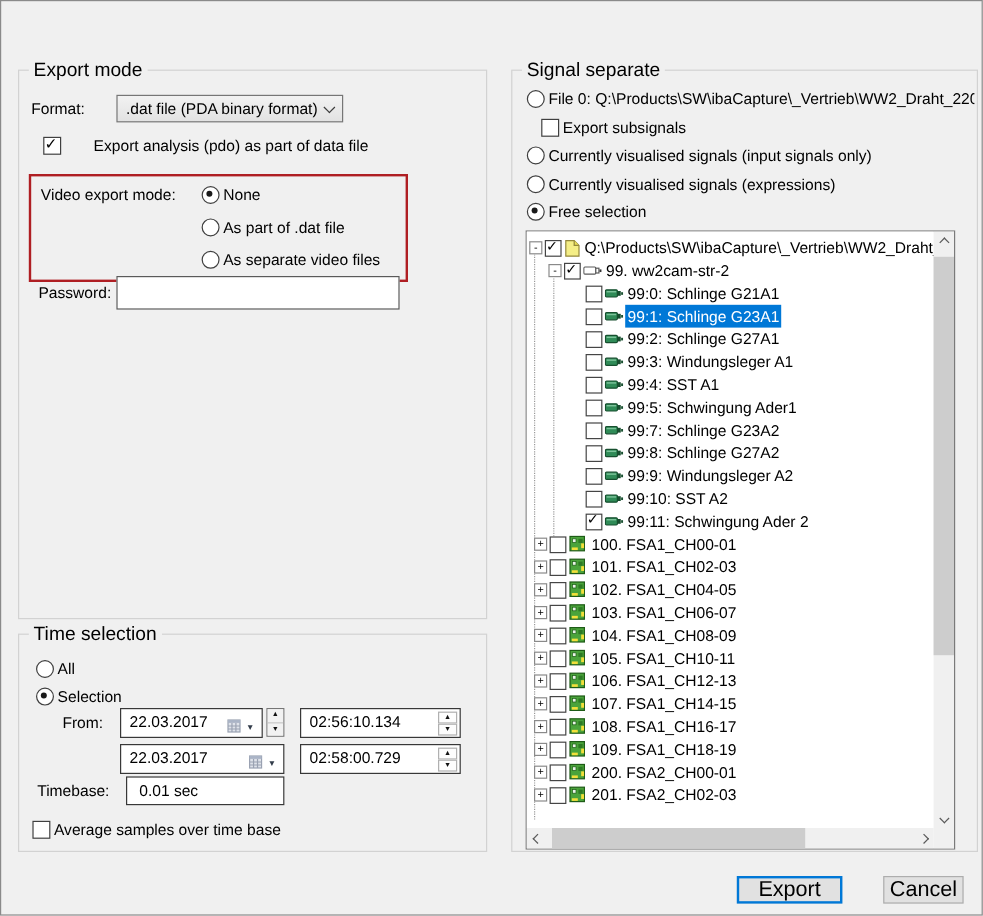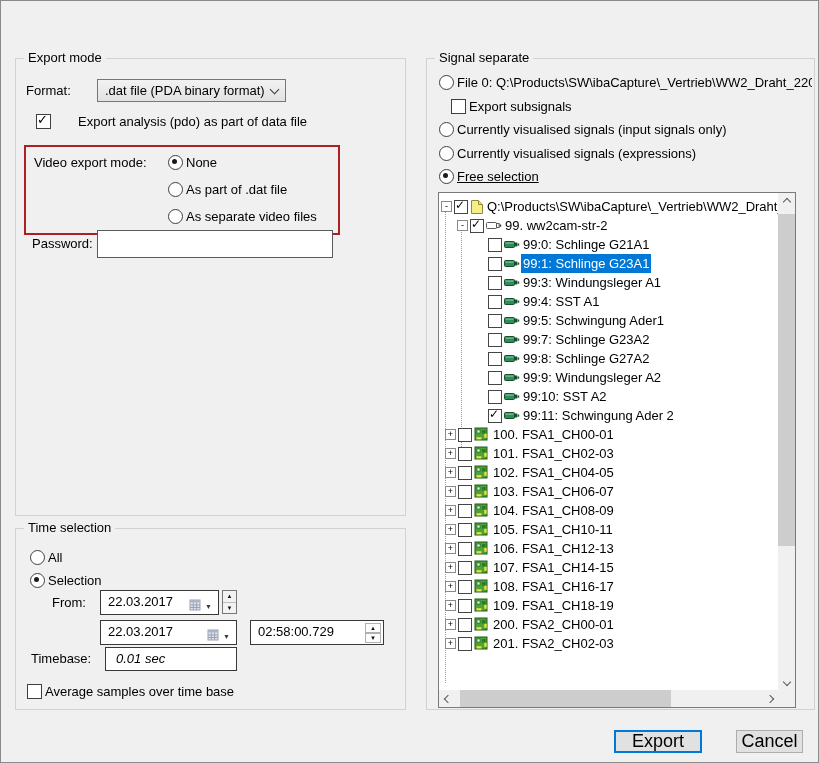--- a/index.html
+++ b/index.html
@@ -5,21 +5,21 @@
   html,body{margin:0;padding:0;}
   body{width:819px;height:763px;overflow:hidden;font-family:"Liberation Sans","DejaVu Sans",sans-serif;-webkit-font-smoothing:antialiased;}
   #dialog{position:relative;width:817px;height:761px;border:1px solid #8a8a8a;background:#f0f0f0;}
   
   #titlebar{position:absolute;left:0;top:0;width:100%;height:38px;background:#ffffff;}
   #titlebar .appicon{position:absolute;left:13px;top:8px;width:22px;height:22px;}
   #titlebar .title{position:absolute;left:44px;top:9px;font-size:15px;color:#101010;}
   #close-btn{position:absolute;right:16px;top:8px;width:22px;height:22px;font-size:17px;line-height:22px;text-align:center;color:#2b2b2b;cursor:default;}
   
   .groupbox{position:absolute;border:1px solid #d2d2d2;background:#f0f0f0;}
-  .groupbox>.glabel{position:absolute;top:-9px;left:8px;background:#f0f0f0;padding:0 4px;font-size:13px;color:#000;white-space:nowrap;}
+  .groupbox>.glabel{position:absolute;top:-9px;left:8px;background:#f0f0f0;padding:0 4px;font-size:16px;color:#000;white-space:nowrap;}
   
   .lbl13{font-size:13px;color:#000;white-space:nowrap;}
   .rb{position:absolute;width:13px;height:13px;border:1px solid #3f3f3f;border-radius:50%;background:#fff;}
   .rb.on::after{content:"";position:absolute;left:3px;top:3px;width:5px;height:5px;border-radius:50%;background:#1a1a1a;}
   .cb{position:absolute;width:13px;height:13px;border:1px solid #3f3f3f;background:#fff;}
   .cb.on::after{content:attr(data-glyph);position:absolute;left:0px;top:-2px;font-size:13px;font-weight:bold;color:#000;line-height:13px;}
   .combo{position:absolute;background:linear-gradient(#f2f2f2,#e2e2e2);border:1px solid #767676;font-size:13px;line-height:21px;padding-left:7px;color:#000;}
   .combo .chev{position:absolute;right:7px;top:8px;width:6px;height:6px;border-left:1px solid #3c3c3c;border-bottom:1px solid #3c3c3c;transform:rotate(-45deg);margin-top:-2px;}
   .tfield{position:absolute;background:#fff;border:1px solid #383838;font-size:13px;line-height:22px;color:#000;}
   .tfield .val{padding-left:7px;}
@@ -127,20 +127,27 @@
             <line x1="2" y1="9.5" x2="12" y2="9.5" stroke="#9aa2b2"></line>
           </svg>
         </span>
         <span class="caldrop">▼</span>
       </span>
     </div>
     <div class="spinbox" style="left:206px;top:61px;">
       <span class="sbtn">▲</span>
       <span class="sbtn">▼</span>
     </div>
+    <div class="tfield" style="left:234px;top:61px;width:132px;height:23px;">
+      <span class="val">02:56:10.134</span>
+      <span class="inspin">
+        <span class="sbtn">▲</span>
+        <span class="sbtn">▼</span>
+      </span>
+    </div>
 
     <span class="lbl13" style="position:absolute;left:86px;top:96px;">To:</span>
     <div class="tfield" style="left:84px;top:91px;width:135px;height:23px;">
       <span class="val">22.03.2017</span>
       <span class="calwrap" style="right:6px;">
         <span>
           <svg width="13" height="13" viewBox="0 0 13 13">
             <rect x="2" y="2" width="10" height="10" fill="#dfe3ea" stroke="#9aa2b2"></rect>
             <rect x="2" y="2" width="10" height="2.4" fill="#aab4c6"></rect>
             <line x1="5.3" y1="4.4" x2="5.3" y2="12" stroke="#9aa2b2"></line>
@@ -155,21 +162,21 @@
     <div class="tfield" style="left:234px;top:91px;width:132px;height:23px;">
       <span class="val">02:58:00.729</span>
       <span class="inspin">
         <span class="sbtn">▲</span>
         <span class="sbtn">▼</span>
       </span>
     </div>
 
     <span class="lbl13" style="position:absolute;left:15px;top:122px;">Timebase:</span>
     <div class="tfield" style="left:89px;top:118px;width:130px;height:22px;">
-      <span class="val" style="padding-left:10px;font-style:italic;">0.01 sec</span>
+      <span class="val" style="padding-left:10px;">0.01 sec</span>
     </div>
 
     <span class="cb" style="left:11px;top:155px;"></span>
     <span class="lbl13" style="position:absolute;left:29px;top:155px;">Average samples over time base</span>
   </div>
 
   <div class="groupbox" style="left:425px;top:57px;width:387px;height:650px;">
     <span class="glabel">Signal separate</span>
 
     <span class="rb" style="left:12px;top:16px;"></span>
@@ -178,21 +185,21 @@
     <span class="cb" style="left:24px;top:40px;"></span>
     <span class="lbl13" style="position:absolute;left:42px;top:40px;">Export subsignals</span>
 
     <span class="rb" style="left:12px;top:63px;"></span>
     <span class="lbl13" style="position:absolute;left:30px;top:63px;">Currently visualised signals (input signals only)</span>
 
     <span class="rb" style="left:12px;top:87px;"></span>
     <span class="lbl13" style="position:absolute;left:30px;top:87px;">Currently visualised signals (expressions)</span>
 
     <span class="rb on" style="left:12px;top:110px;"></span>
-    <span class="lbl13" style="position:absolute;left:30px;top:110px;text-decoration:underline;">Free selection</span>
+    <span class="lbl13" style="position:absolute;left:30px;top:110px;">Free selection</span>
 
     <div id="tree" style="left:11px;top:133px;width:356px;height:514px;">
       <div id="tree-content">
         <div class="guide" style="left:6px;top:12px;height:478px;"></div>
         <div class="guide" style="left:22px;top:36px;height:224px;"></div>
         <div id="rows">
             <div class="trow d-root">
     <span class="exp">-</span>
     <span class="tcb on" data-glyph="✓"></span>
     <span class="tic"><svg width="14" height="16" viewBox="0 0 14 16">
@@ -225,20 +232,31 @@
             <div class="trow d-leaf sel">
 
     <span class="tcb"></span>
     <span class="tic"><svg width="16" height="15" viewBox="0 0 16 15">
                   <rect x="0.5" y="4.5" width="10" height="6" rx="1" fill="#2f8b57" stroke="#174f2f"></rect>
                   <rect x="1.5" y="5.5" width="8" height="1.2" fill="#7cc39a"></rect>
                   <rect x="10.5" y="5.5" width="2.8" height="4" fill="#174f2f"></rect>
                   <rect x="13.6" y="6.5" width="1.6" height="2.2" fill="#174f2f"></rect>
                 </svg></span>
     <span class="tlbl">99:1: Schlinge G23A1</span>
+  </div>
+            <div class="trow d-leaf">
+
+    <span class="tcb"></span>
+    <span class="tic"><svg width="16" height="15" viewBox="0 0 16 15">
+                  <rect x="0.5" y="4.5" width="10" height="6" rx="1" fill="#2f8b57" stroke="#174f2f"></rect>
+                  <rect x="1.5" y="5.5" width="8" height="1.2" fill="#7cc39a"></rect>
+                  <rect x="10.5" y="5.5" width="2.8" height="4" fill="#174f2f"></rect>
+                  <rect x="13.6" y="6.5" width="1.6" height="2.2" fill="#174f2f"></rect>
+                </svg></span>
+    <span class="tlbl">99:2: Schlinge G27A1</span>
   </div>
             <div class="trow d-leaf">
 
     <span class="tcb"></span>
     <span class="tic"><svg width="16" height="15" viewBox="0 0 16 15">
                   <rect x="0.5" y="4.5" width="10" height="6" rx="1" fill="#2f8b57" stroke="#174f2f"></rect>
                   <rect x="1.5" y="5.5" width="8" height="1.2" fill="#7cc39a"></rect>
                   <rect x="10.5" y="5.5" width="2.8" height="4" fill="#174f2f"></rect>
                   <rect x="13.6" y="6.5" width="1.6" height="2.2" fill="#174f2f"></rect>
                 </svg></span>

